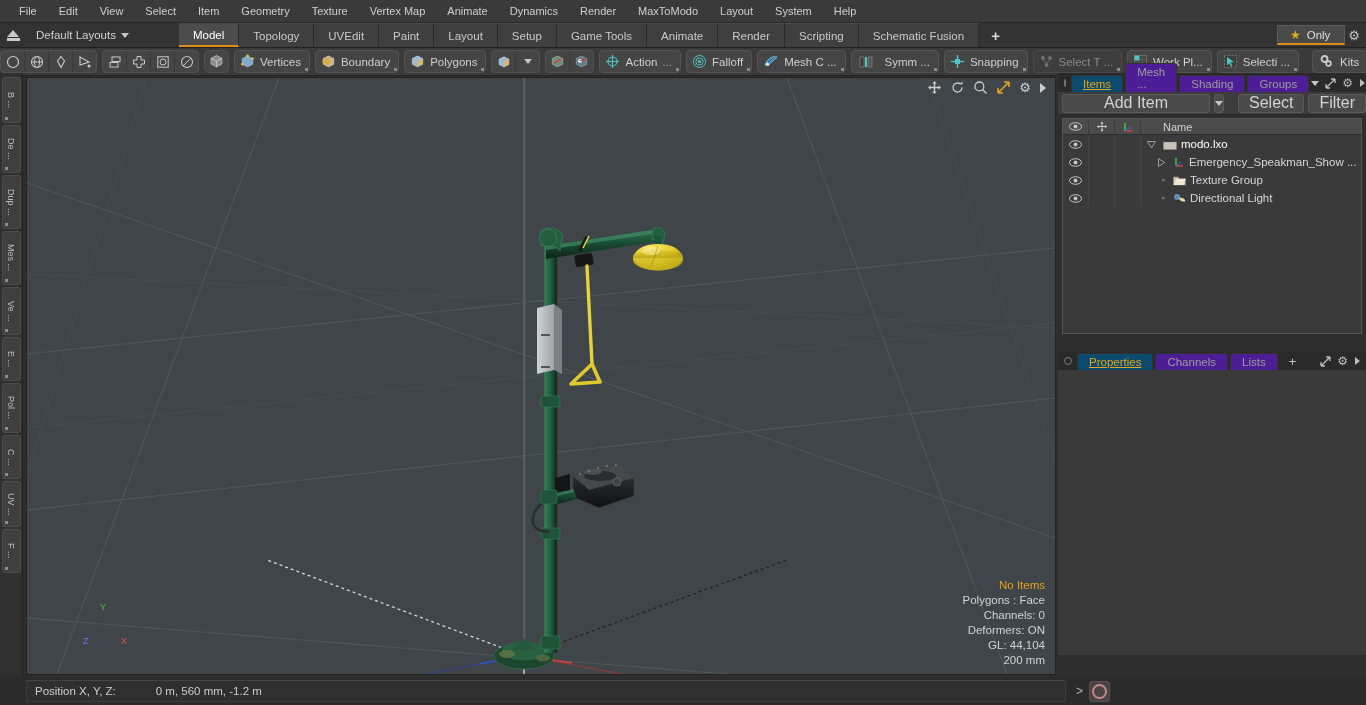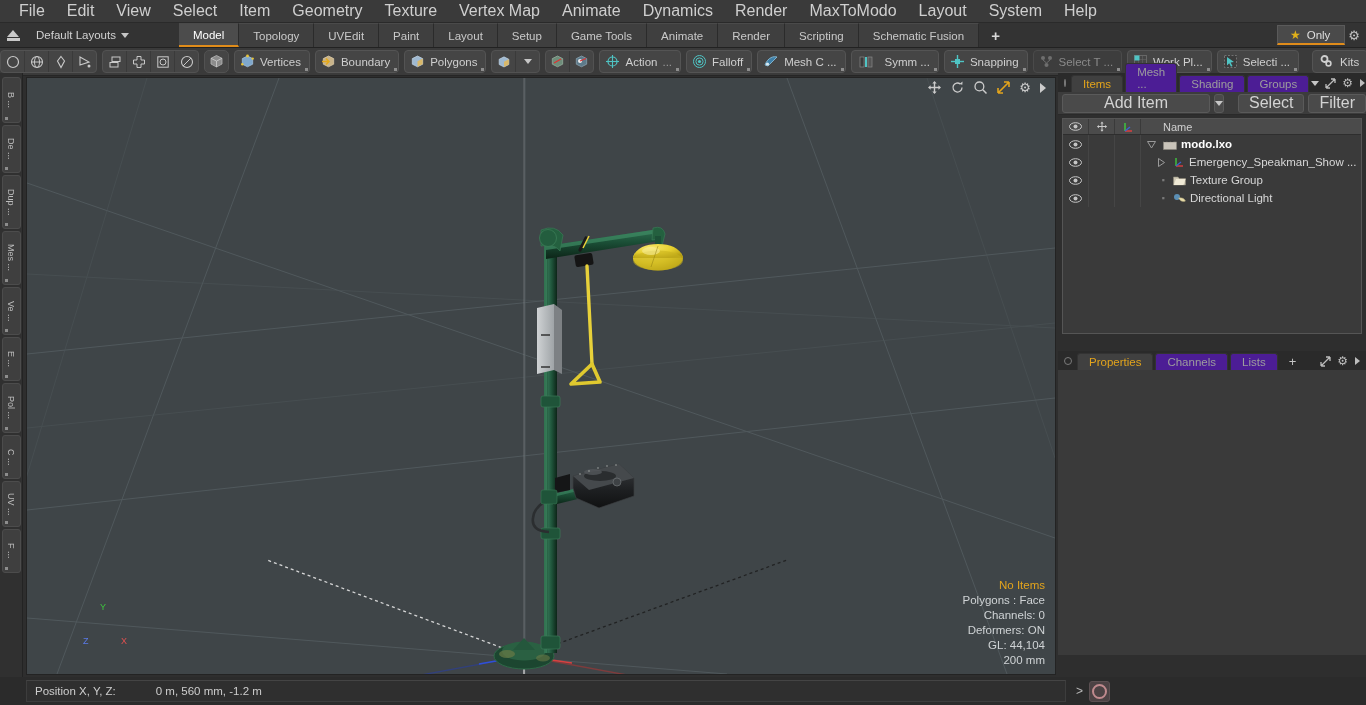--- a/index.html
+++ b/index.html
@@ -17,21 +17,21 @@
   .app { position: relative; width: 1366px; height: 705px; background: #2e2e2e; }
 
   
   .menubar {
     height: 22px; background: #3a3a3a;
     display: flex; align-items: center;
     padding-left: 8px; gap: 0px;
     border-bottom: 1px solid #2a2a2a;
   }
   .menubar .mi {
-    padding: 3px 11px; color: #cfcfcf; font-size: 16px;
+    padding: 3px 11px; color: #cfcfcf; font-size: 11px;
     white-space: nowrap; line-height: 14px;
   }
 
   
   .layoutbar {
     height: 24px; background: #333333;
     display: flex; align-items: stretch;
     border-bottom: 1px solid #222;
     position: relative;
   }
@@ -127,21 +127,21 @@
 
   
   .rpanel { position:absolute; left:1058px; top:0px; width:308px; height:604px; background:#2e2e2e;}
   .ptabs { display:flex; align-items:flex-end; height:19px; background:#2a2a2a; padding-left:4px; position:relative;}
   .pdot { width:6px;height:6px;border-radius:50%;border:1px solid #7a7a7a; margin:0 5px 5px 2px;}
   .ptab {
     padding: 2px 11px 2px; font-size:11.5px; color:#9d9d9d;
     background:#4c1d95; border-top-left-radius:3px;border-top-right-radius:3px;
     margin-right:2px; border:1px solid #333; border-bottom:none;
   }
-  .ptab.active { color:#e3a41c; background:#404040; }
+  .ptab.active { color:#e3a41c; background:#0c4a6e;text-decoration:underline; }
   .ptab-plus { padding: 1px 9px; color:#c5c5c5; font-size:13px;}
   .ptabs-right { margin-left:auto; display:flex; align-items:center; gap:6px; padding:0 5px 2px 0; color:#bdbdbd; font-size:11px;}
 
   .ptoolrow {
     height:22px; background:#3c3c3c; display:flex; align-items:center; gap:4px;
     padding: 0 4px; border-bottom:1px solid #2a2a2a;
   }
   .wbtn {
     background:#4a4a4a; border:1px solid #5a5a5a; border-radius:3px;
     height:17px; display:flex;align-items:center;justify-content:center;
@@ -154,21 +154,21 @@
     background:#3a3a3a; border:1px solid #555; margin:3px 4px 0 4px;
     height: 214px; overflow:hidden; position:relative;
   }
   .tree-head { display:flex; height:15px; background:#4b4b4b; border-bottom:1px solid #2e2e2e; align-items:center;}
   .th { border-right:1px solid #3a3a3a; height:15px; display:flex;align-items:center;justify-content:center;}
   .tree-row { display:flex; height:18px; align-items:center; }
   .tree-row .c-eye { width:25px; display:flex;align-items:center;justify-content:center;border-right:1px solid #454545;height:18px;}
   .tree-row .c-a { width:25px; border-right:1px solid #454545;height:18px;}
   .tree-row .c-b { width:25px; border-right:1px solid #454545;height:18px;}
   .tree-row .c-name { flex:1; display:flex;align-items:center;gap:4px;padding-left:6px; font-size:11.5px; color:#d7d7d7; white-space:nowrap; overflow:hidden;}
-  .tree-row.bold .c-name { font-weight:bold; color:#ffffff;text-align:right;}
+  .tree-row.bold .c-name { font-weight:normal; color:#ffffff;text-align:right;}
 
   .cmdbar {
     position:absolute; left:0; bottom:0; width:1366px; height:28px;
     background:#2b2b2b; display:flex; align-items:center;
   }
   .statusbox {
     margin-left:26px; height:20px; flex: 0 0 1030px;
     background:#2f2f2f; border:1px solid #3d3d3d; border-top-color:#444;
     display:flex; align-items:center; padding-left:8px; font-size:11.5px; color:#cdcdcd;
   }

